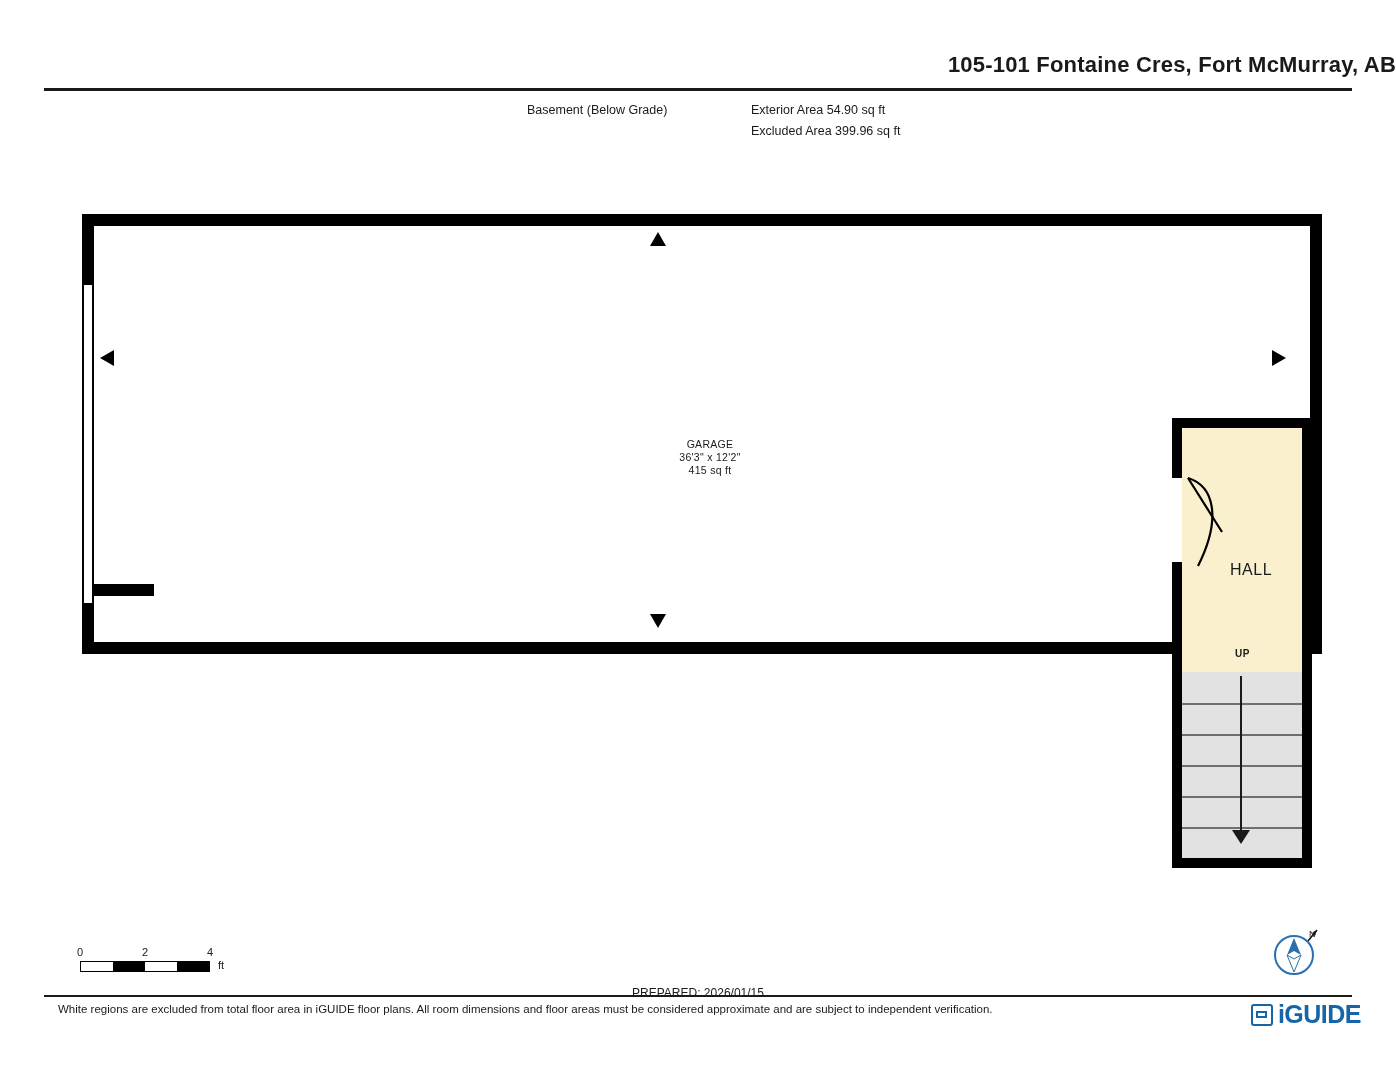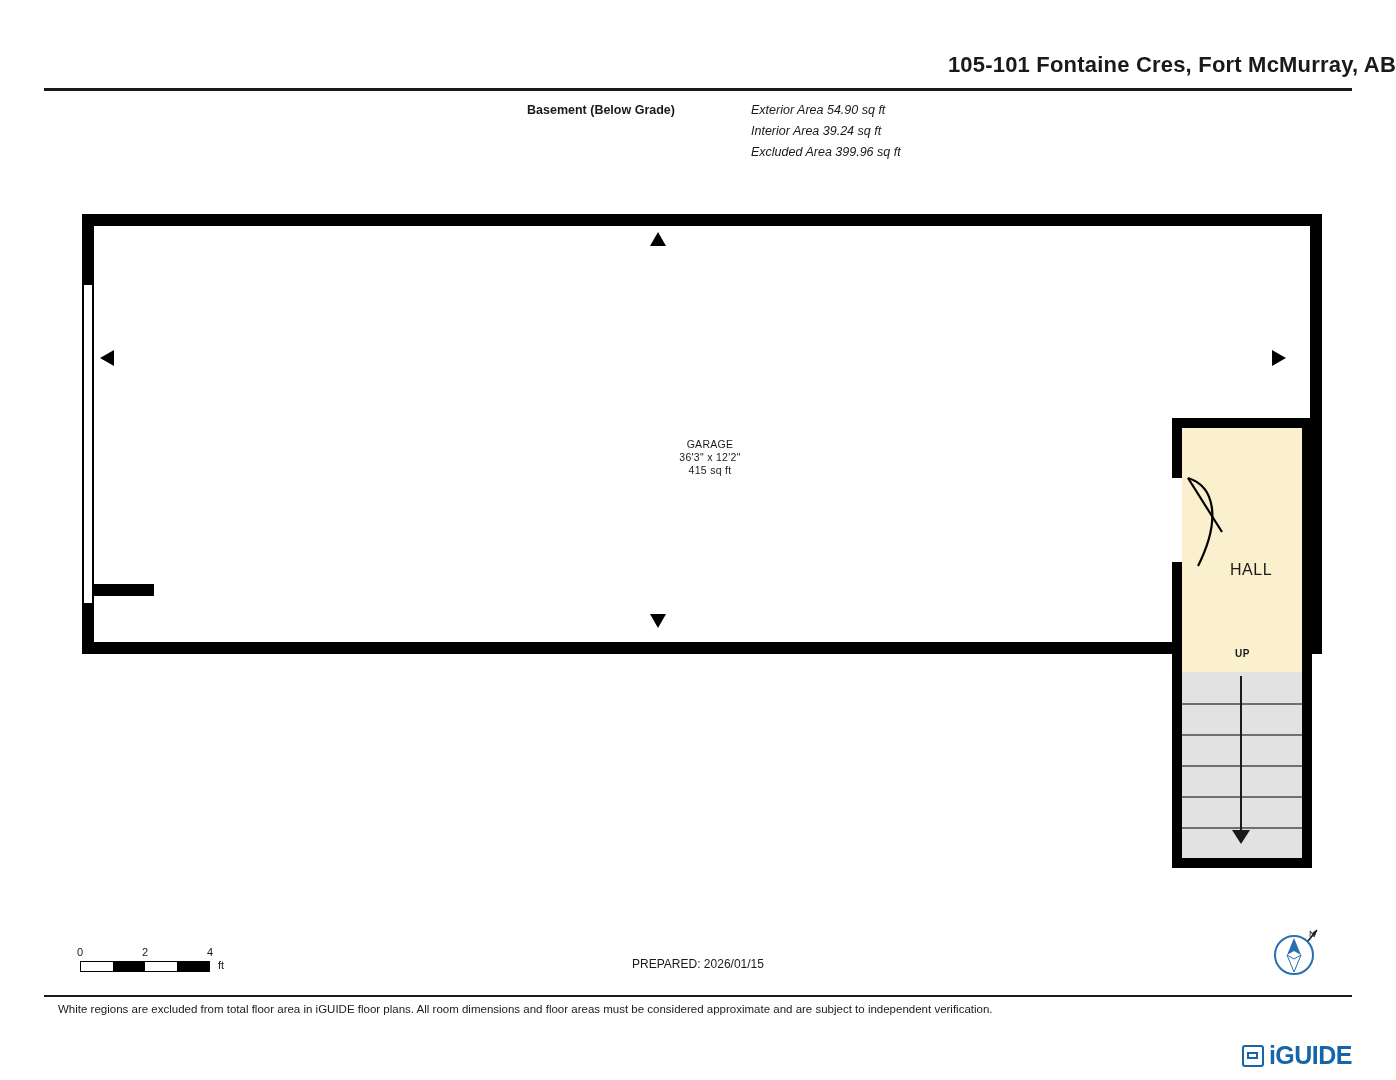--- a/index.html
+++ b/index.html
@@ -42,27 +42,26 @@
     top: 100px;
     left: 527px;
     width: 520px;
     font-size: 12.5px;
     line-height: 21px;
   }
   .summary-row {
     display: flex;
   }
   .summary-label {
-    font-weight: bold;
+    font-weight: normal;
     width: 224px;
     white-space: nowrap;
   }
   .summary-value {
     white-space: nowrap;
-    font-style: italic;
   }
 
   
   .plan {
     position: absolute;
     top: 190px;
     left: 60px;
     width: 1290px;
     height: 700px;
   }
@@ -257,21 +256,21 @@
     position: absolute;
     left: 218px;
     top: 959px;
     font-size: 11px;
   }
 
   
   .prepared {
     position: absolute;
     left: 0;
-    top: 957px;
+    top: 986px;
     width: 100%;
     text-align: center;
     font-size: 12px;
   }
 
   
   .compass {
     position: absolute;
     left: 1268px;
     top: 925px;
@@ -291,27 +290,26 @@
   .disclaimer {
     position: absolute;
     left: 58px;
     top: 1003px;
     width: 1100px;
     font-size: 11.5px;
     color: #1a1a1a;
   }
   .logo {
     position: absolute;
-    right: 44px;
+    right: 35px;
     top: 1000px;
     display: flex;
     align-items: center;
     gap: 5px;
     color: #1565a8;
-    margin-top: 41px;
   }
   .logo-mark {
     width: 22px;
     height: 22px;
     border: 2.5px solid #1565a8;
     border-radius: 3px;
     box-sizing: border-box;
     position: relative;
   }
   .logo-mark::before {
@@ -331,24 +329,20 @@
 </head>
 <body>
 
 <div class="title">105-101 Fontaine Cres, Fort McMurray, AB</div>
 <div class="title-rule"></div>
 
 <div class="summary">
   <div class="summary-row">
     <div class="summary-label">Basement (Below Grade)</div>
     <div class="summary-value">Exterior Area 54.90 sq ft</div>
-  </div>
-  <div class="summary-row">
-    <div class="summary-label"></div>
-    <div class="summary-value">Interior Area 39.24 sq ft</div>
   </div>
   <div class="summary-row">
     <div class="summary-label"></div>
     <div class="summary-value">Excluded Area 399.96 sq ft</div>
   </div>
 </div>
 
 <div class="plan">
 
   <div class="garage-outline"></div>

